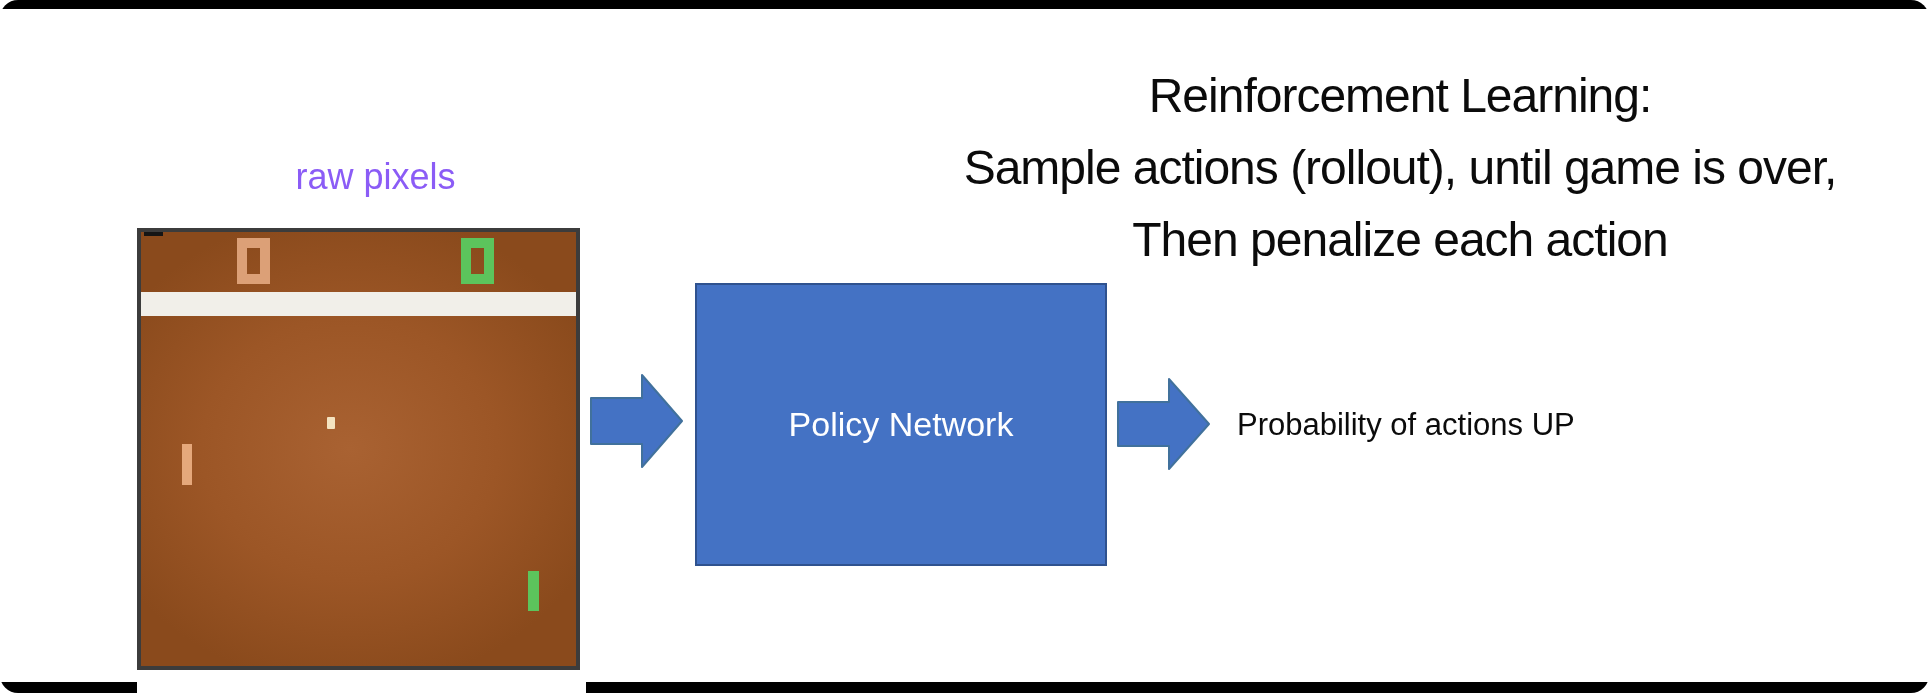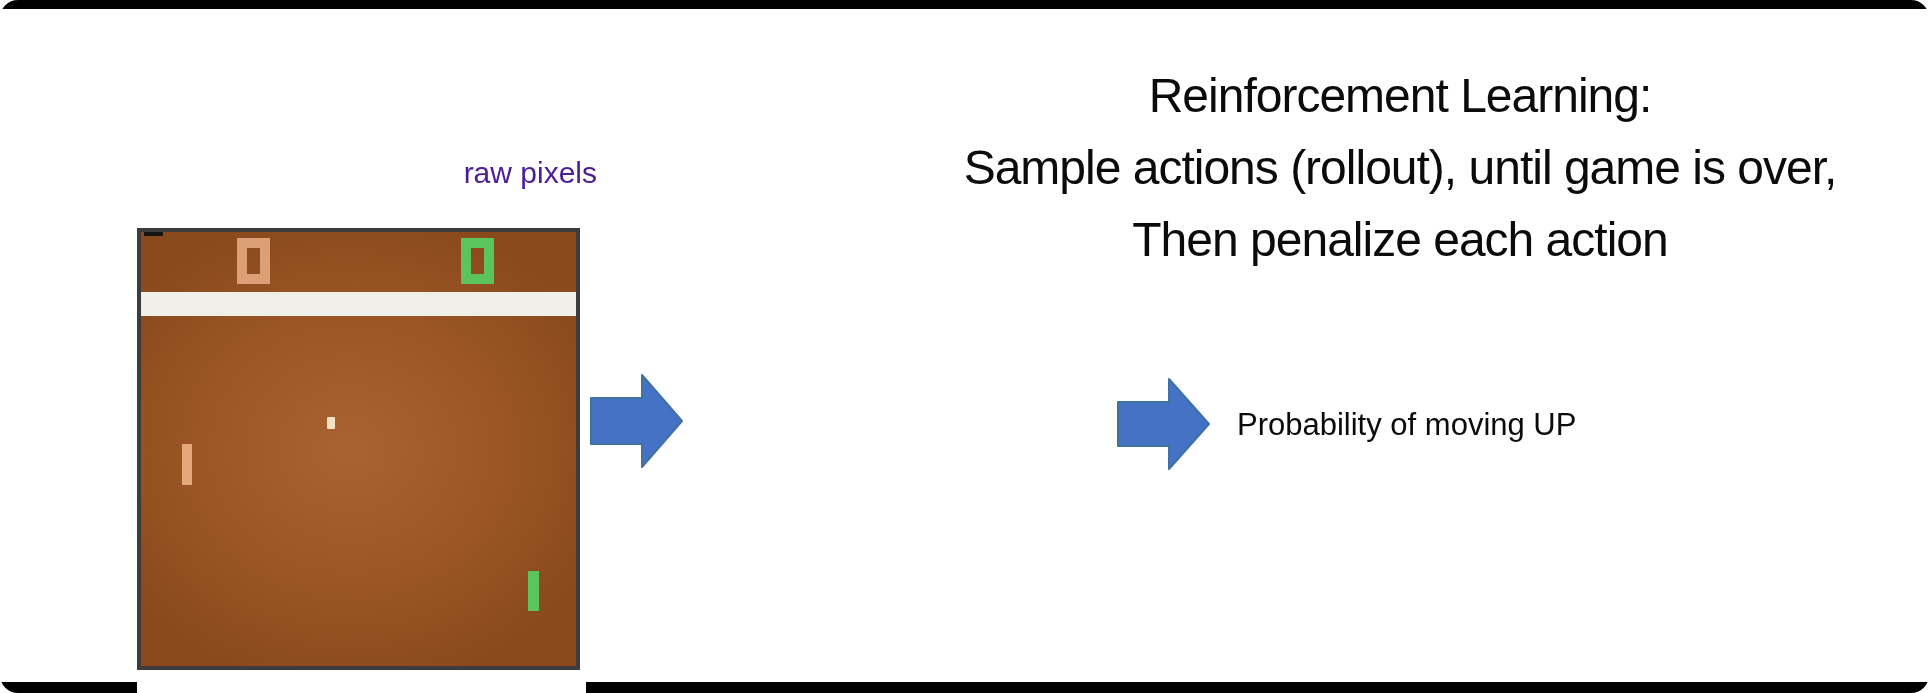--- a/index.html
+++ b/index.html
@@ -28,23 +28,23 @@
     line-height: 72px;
     letter-spacing: -1px;
     z-index: 2;
     white-space: nowrap;
   }
 
   
   .caption {
     position: absolute;
     left: 154px; top: 156px; width: 443px;
-    text-align: right;
-    color: #4c1d95;
-    font-size: 30px;
+    text-align: center;
+    color: #8b5cf6;
+    font-size: 36px;
     z-index: 2;
   }
 
   
   .white-under {
     position: absolute;
     left: 137px; top: 660px; width: 449px; height: 33px;
     background: #ffffff; z-index: 2;
   }
 
@@ -131,22 +131,25 @@
     <div class="band"></div>
     <div class="ball"></div>
     <div class="paddle paddle-l"></div>
     <div class="paddle paddle-r"></div>
   </div>
 
   <svg class="flow-arrow left" width="96" height="96" viewBox="0 0 96 96">
     <polygon points="2,25 53,25 53,2 93,48 53,94 53,71 2,71" fill="#4472c4" stroke="#41719c" stroke-width="2" stroke-linejoin="round"></polygon>
   </svg>
 
+  <div class="policy">
+    <span>Policy Network</span>
+  </div>
 
   <svg class="flow-arrow right" width="96" height="94" viewBox="0 0 96 94">
     <polygon points="2,25 53,25 53,2 93,47 53,92 53,69 2,69" fill="#4472c4" stroke="#41719c" stroke-width="2" stroke-linejoin="round"></polygon>
   </svg>
 
-  <div class="prob">Probability of moving UP</div>
+  <div class="prob">Probability of actions UP</div>
 
   <div class="bar bottom"></div>
 
 </div>
 
 </body></html>

